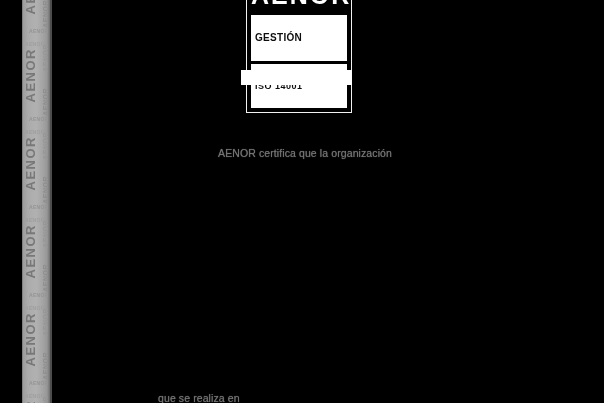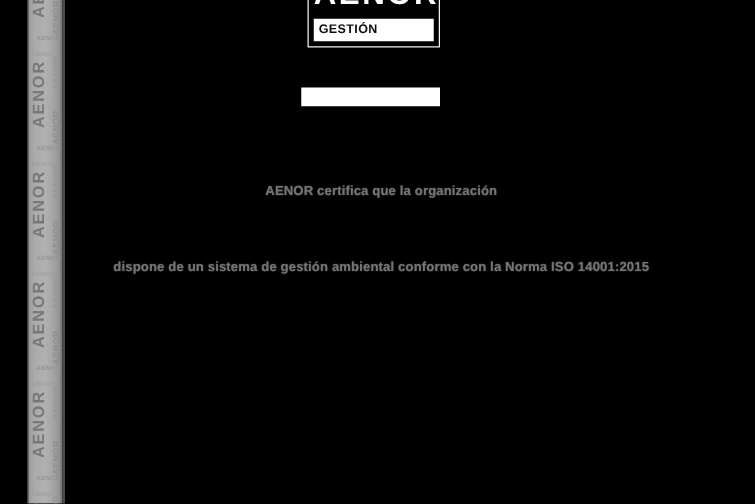--- a/index.html
+++ b/index.html
@@ -57,40 +57,40 @@
     display:block;
     color:#fff;
     font-size:25px;font-weight:bold;letter-spacing:2px;
     line-height:40px;
     text-align:center;
     white-space:nowrap;
   }
   .logo-box{
     background:#fff;
     color:#0d0d0d;
-    padding:3px 4px;
+    padding:17px 4px;
   }
   .logo-box-env{
     font-size:10px;font-weight:bold;line-height:12px;letter-spacing:0.3px;
   }
   .logo-box-iso{
     margin-top:3px;
     font-size:9px;font-weight:bold;line-height:10px;letter-spacing:0.5px;
   }
   .logo-white-strip{
     position:absolute;left:241px;top:70px;
     width:111px;height:15px;
     background:#fff;
   }
 
   
   .cert-line{
     position:absolute;
     color:#747474;
-    font-size:10.5px;font-weight:bold;
+    font-size:10.5px;font-weight:normal;
     white-space:nowrap;
     text-shadow:0 0 1px rgba(116,116,116,0.85);
     letter-spacing:0.1px;
   }
   .cl-center{left:50%;transform:translateX(calc(-50% + 3px));}
   .cl-1{top:147px;}
   .cl-2{top:208px;}
   .cl-3{top:232px;left:155px;}
   .cl-4{top:392px;left:158px;}
 </style>
@@ -140,19 +140,22 @@
           <span class="wm-tiny wm-t1">AENOR</span>
         </div>
       </div>
   </div>
 
   <div class="logo">
     <span class="logo-brand">AENOR</span>
     <div class="logo-box logo-box-env">
       <div>GESTIÓN</div>
     </div>
+    <div class="logo-box logo-box-iso">
+      <div>ISO 14001</div>
+    </div>
   </div>
   <div class="logo-white-strip"></div>
 
   <div class="cert-line cl-center cl-1">AENOR certifica que la organización</div>
-  <div class="cert-line cl-center cl-2">dispone de un sistema de gestión ambiental conforme con la Norma ISO 14001:2015</div>
+  <div class="cert-line cl-4">que se realiza en</div>
 
 </div>
 
 </body></html>

